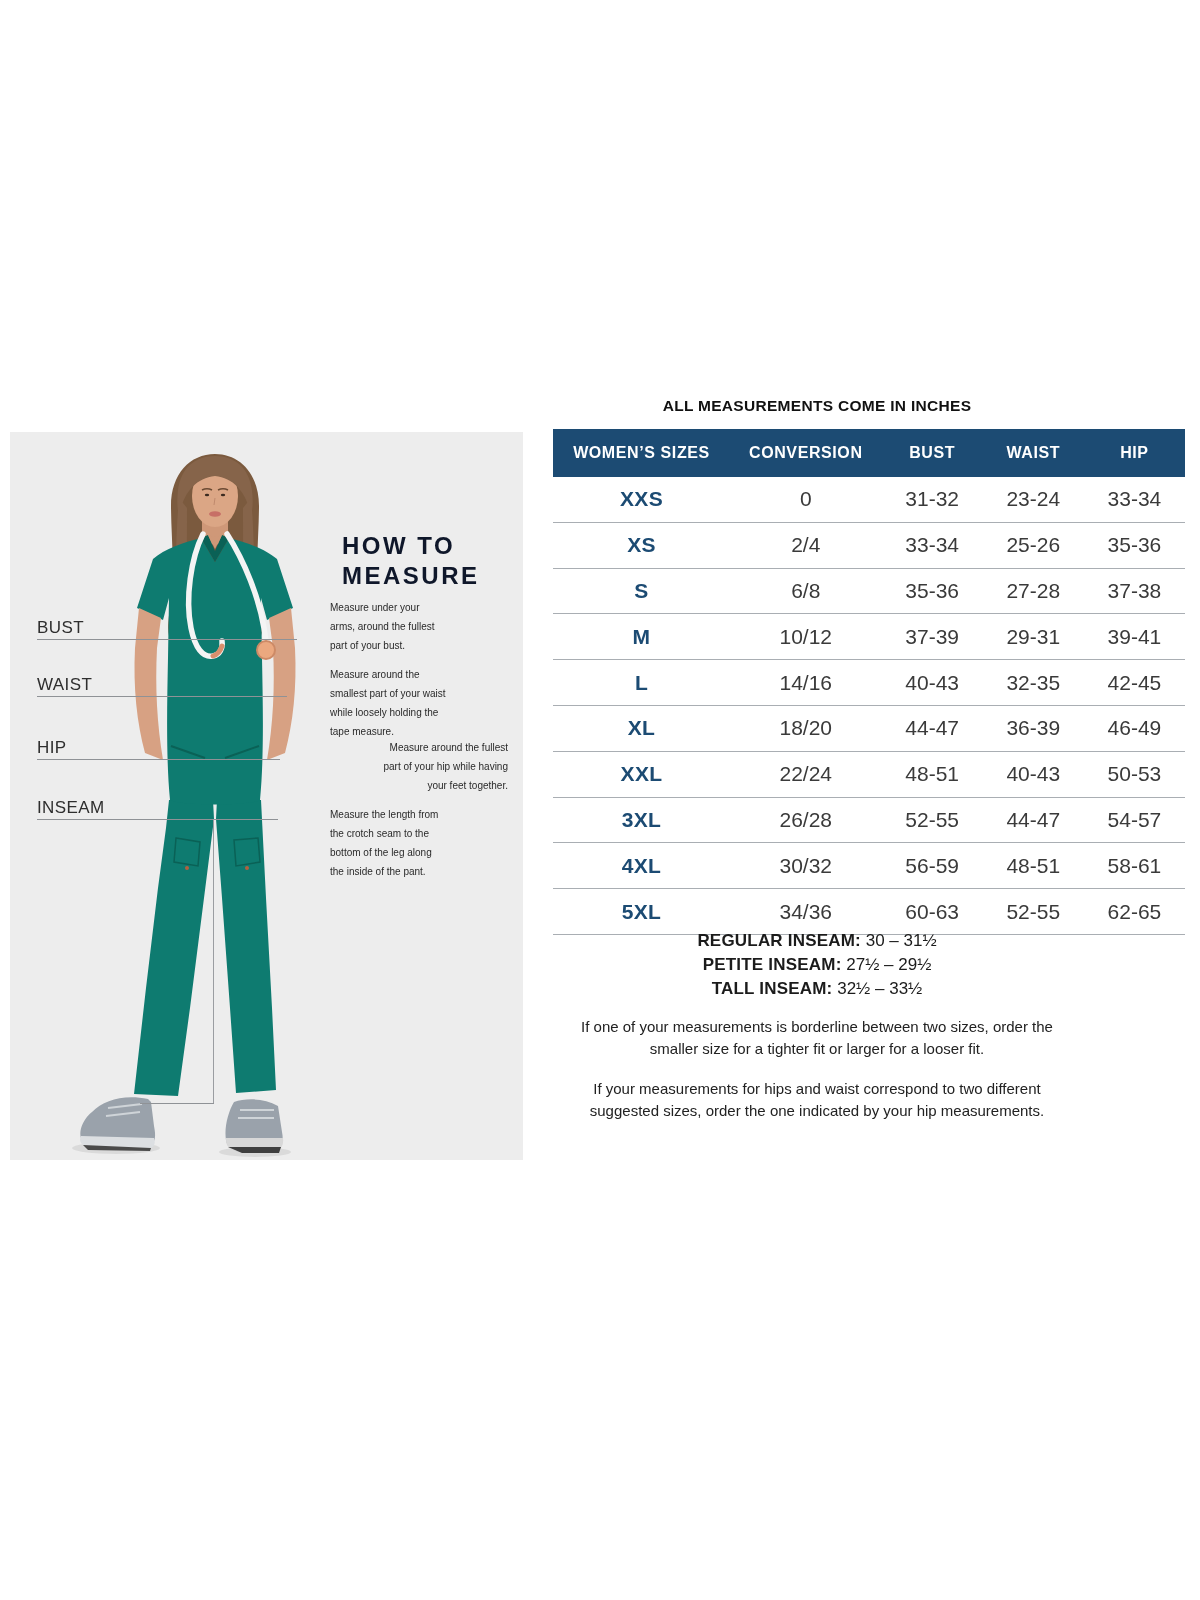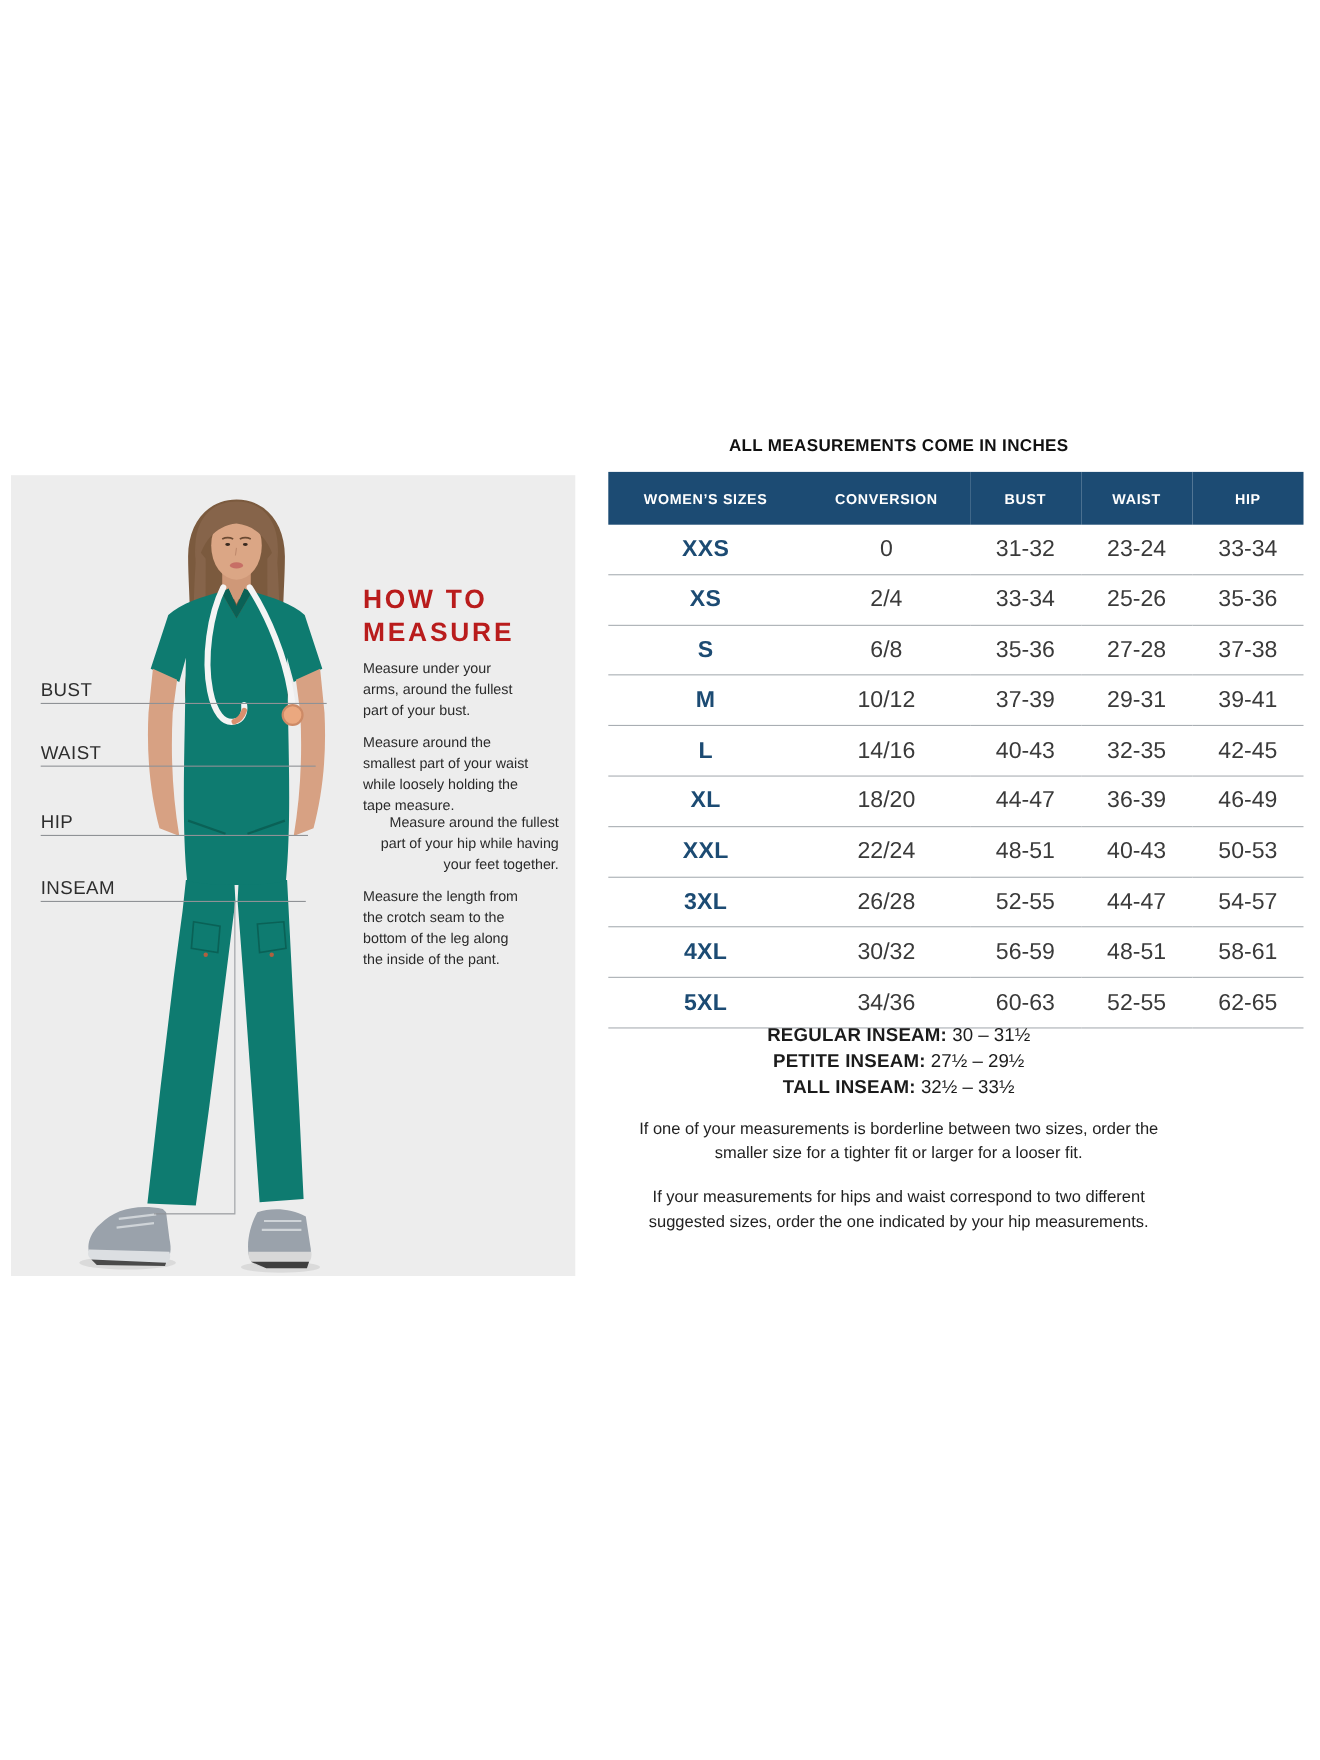--- a/index.html
+++ b/index.html
@@ -17,45 +17,45 @@
     position:absolute;height:1px;background:#8f9296;
   }
   .measure-vline{
     position:absolute;width:1px;background:#9a9da1;
   }
   .measure-label{
     position:absolute;left:27px;font-size:17px;line-height:19px;
     letter-spacing:.4px;color:#2e2e2e;white-space:nowrap;
   }
   .howto-heading{
-    position:absolute;left:320px;top:99px;
+    position:absolute;left:332px;top:99px;
     font-size:24px;line-height:30px;font-weight:bold;letter-spacing:2.5px;
-    color:#b91c1c;white-space:pre-line;
+    color:#0f172a;white-space:pre-line;
   }
   .howto-text{
     position:absolute;left:320px;width:178px;
-    font-size:13px;line-height:19px;color:#2a2a2a;white-space:pre-line;
+    font-size:10px;line-height:19px;color:#2a2a2a;white-space:pre-line;
   }
 
   
   .chart-title{
     left:517px;top:397px;width:600px;text-align:center;
     font-size:15.5px;font-weight:bold;letter-spacing:.3px;color:#111;
   }
   table.size-chart{
     position:absolute;left:553px;top:429px;width:632px;
     border-collapse:collapse;table-layout:fixed;
   }
   table.size-chart col.c-size{width:28%;}
   table.size-chart col.c-conv{width:24%;}
   table.size-chart col.c-bust{width:16%;}
   table.size-chart col.c-waist{width:16%;}
   table.size-chart col.c-hip{width:16%;}
   table.size-chart th{
-    background:#1c4b73;color:#ffffff;font-size:13px;font-weight:bold;
+    background:#1c4b73;color:#ffffff;font-size:16px;font-weight:bold;
     letter-spacing:.6px;height:48px;text-align:center;padding:0;
   }
   table.size-chart td{
     height:44.8px;text-align:center;vertical-align:middle;
     border-bottom:1px solid #a9aeb3;font-size:21px;color:#3a3a3a;padding:0;
   }
   table.size-chart td.size-cell{
     color:#1c4b73;font-weight:bold;letter-spacing:.3px;
   }
   .inseam-notes{

